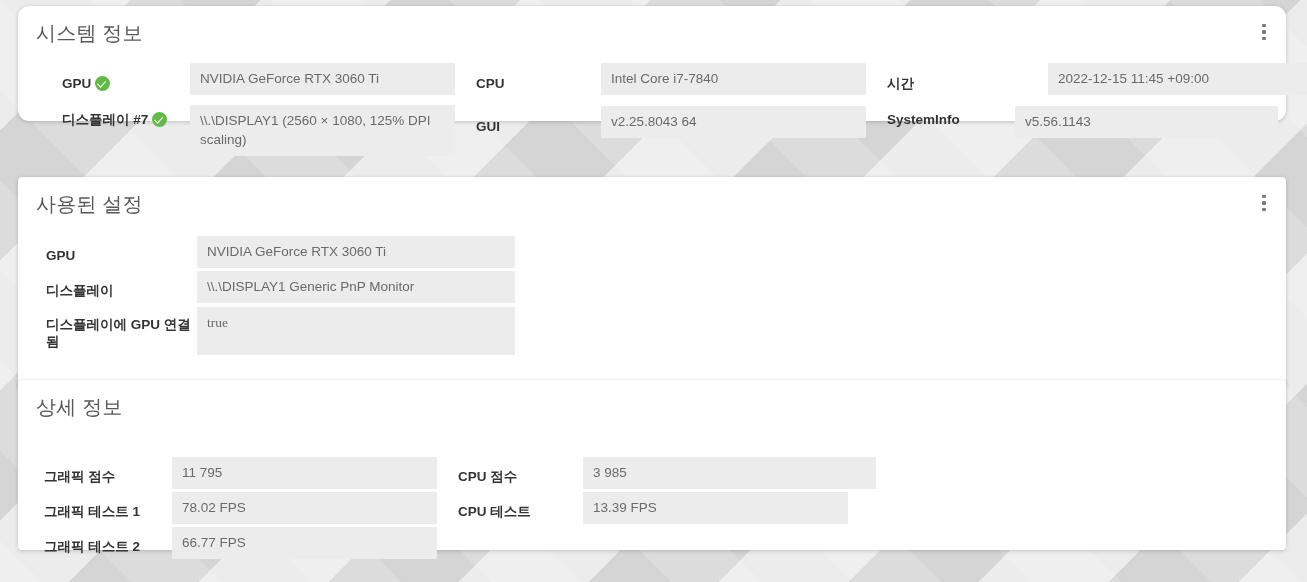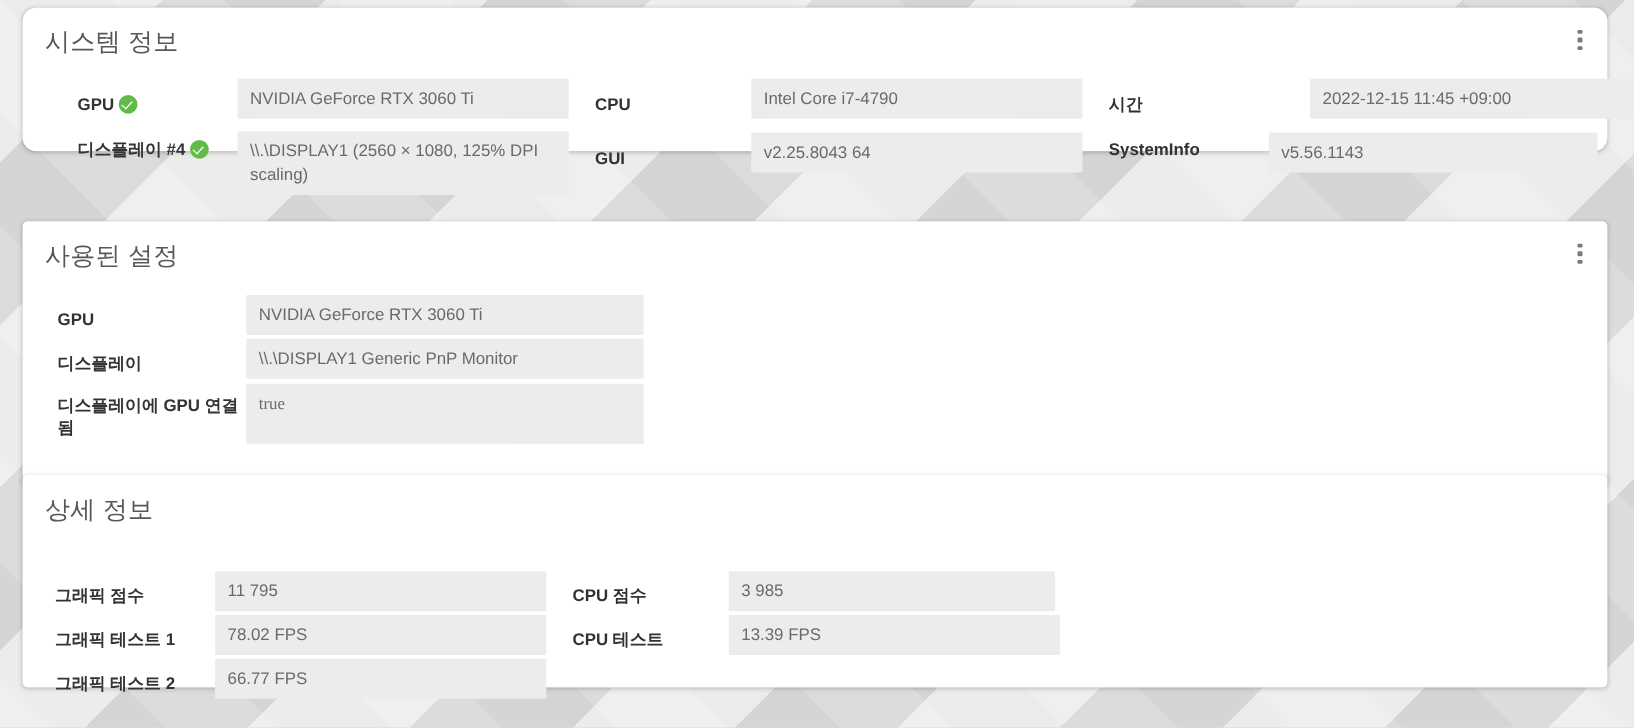--- a/index.html
+++ b/index.html
@@ -149,21 +149,21 @@
 
   
   #d-gs-lbl  { position:absolute; left: 44px;  top: 463px; width: 126px; }
   #d-gs-val  { position:absolute; left: 172px; top: 457px; width: 265px; }
   #d-g1-lbl  { position:absolute; left: 44px;  top: 498px; width: 126px; }
   #d-g1-val  { position:absolute; left: 172px; top: 492px; width: 265px; }
   #d-g2-lbl  { position:absolute; left: 44px;  top: 533px; width: 126px; }
   #d-g2-val  { position:absolute; left: 172px; top: 527px; width: 265px; }
 
   #d-cs-lbl  { position:absolute; left: 458px; top: 463px; width: 120px; }
-  #d-cs-val  { position:absolute; left: 583px; top: 457px; width: 261px; }
+  #d-cs-val  { position:absolute; left: 583px; top: 457px; width: 293px; }
   #d-ct-lbl  { position:absolute; left: 458px; top: 498px; width: 120px; }
   #d-ct-val  { position:absolute; left: 583px; top: 492px; width: 265px; }
 </style>
 </head>
 <body>
 
 <div class="page">
 
   <section class="card" id="card-system">
     <h2 class="card-title">시스템 정보</h2>
@@ -176,31 +176,31 @@
 
     <div class="lbl" id="s-gpu-lbl">
       <span class="lbl-text">GPU</span>
       <span class="check-wrap">
           <i class="check"></i>
         </span>
     </div>
     <div class="val" id="s-gpu-val">NVIDIA GeForce RTX 3060 Ti</div>
 
     <div class="lbl" id="s-disp-lbl">
-      <span class="lbl-text">디스플레이 #4</span>
+      <span class="lbl-text">디스플레이 #7</span>
       <span class="check-wrap">
           <i class="check"></i>
         </span>
     </div>
     <div class="val" id="s-disp-val">\\.\DISPLAY1 (2560 × 1080, 125% DPI scaling)</div>
 
     <div class="lbl" id="s-cpu-lbl">
       <span class="lbl-text">CPU</span>
     </div>
-    <div class="val" id="s-cpu-val">Intel Core i7-4790</div>
+    <div class="val" id="s-cpu-val">Intel Core i7-7840</div>
 
     <div class="lbl" id="s-gui-lbl">
       <span class="lbl-text">GUI</span>
     </div>
     <div class="val" id="s-gui-val">v2.25.8043 64</div>
 
     <div class="lbl" id="s-time-lbl">
       <span class="lbl-text">시간</span>
     </div>
     <div class="val" id="s-time-val">2022-12-15 11:45 +09:00</div>

